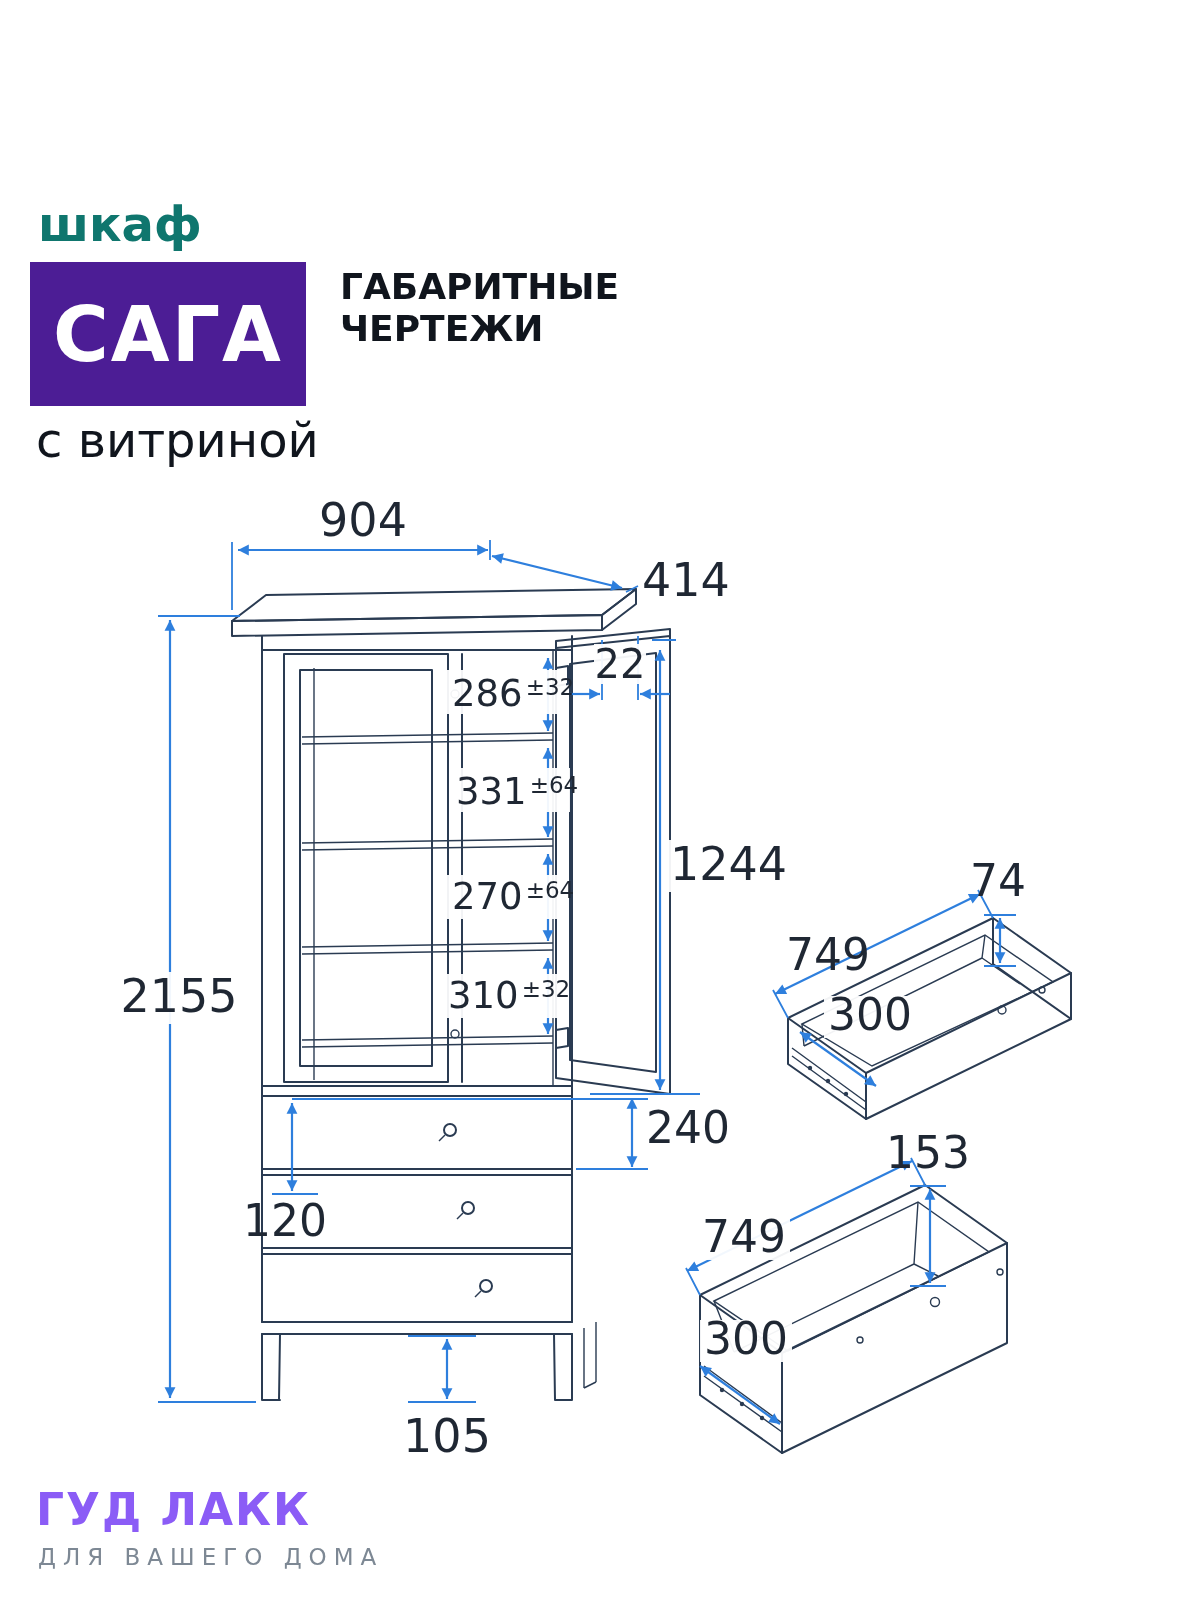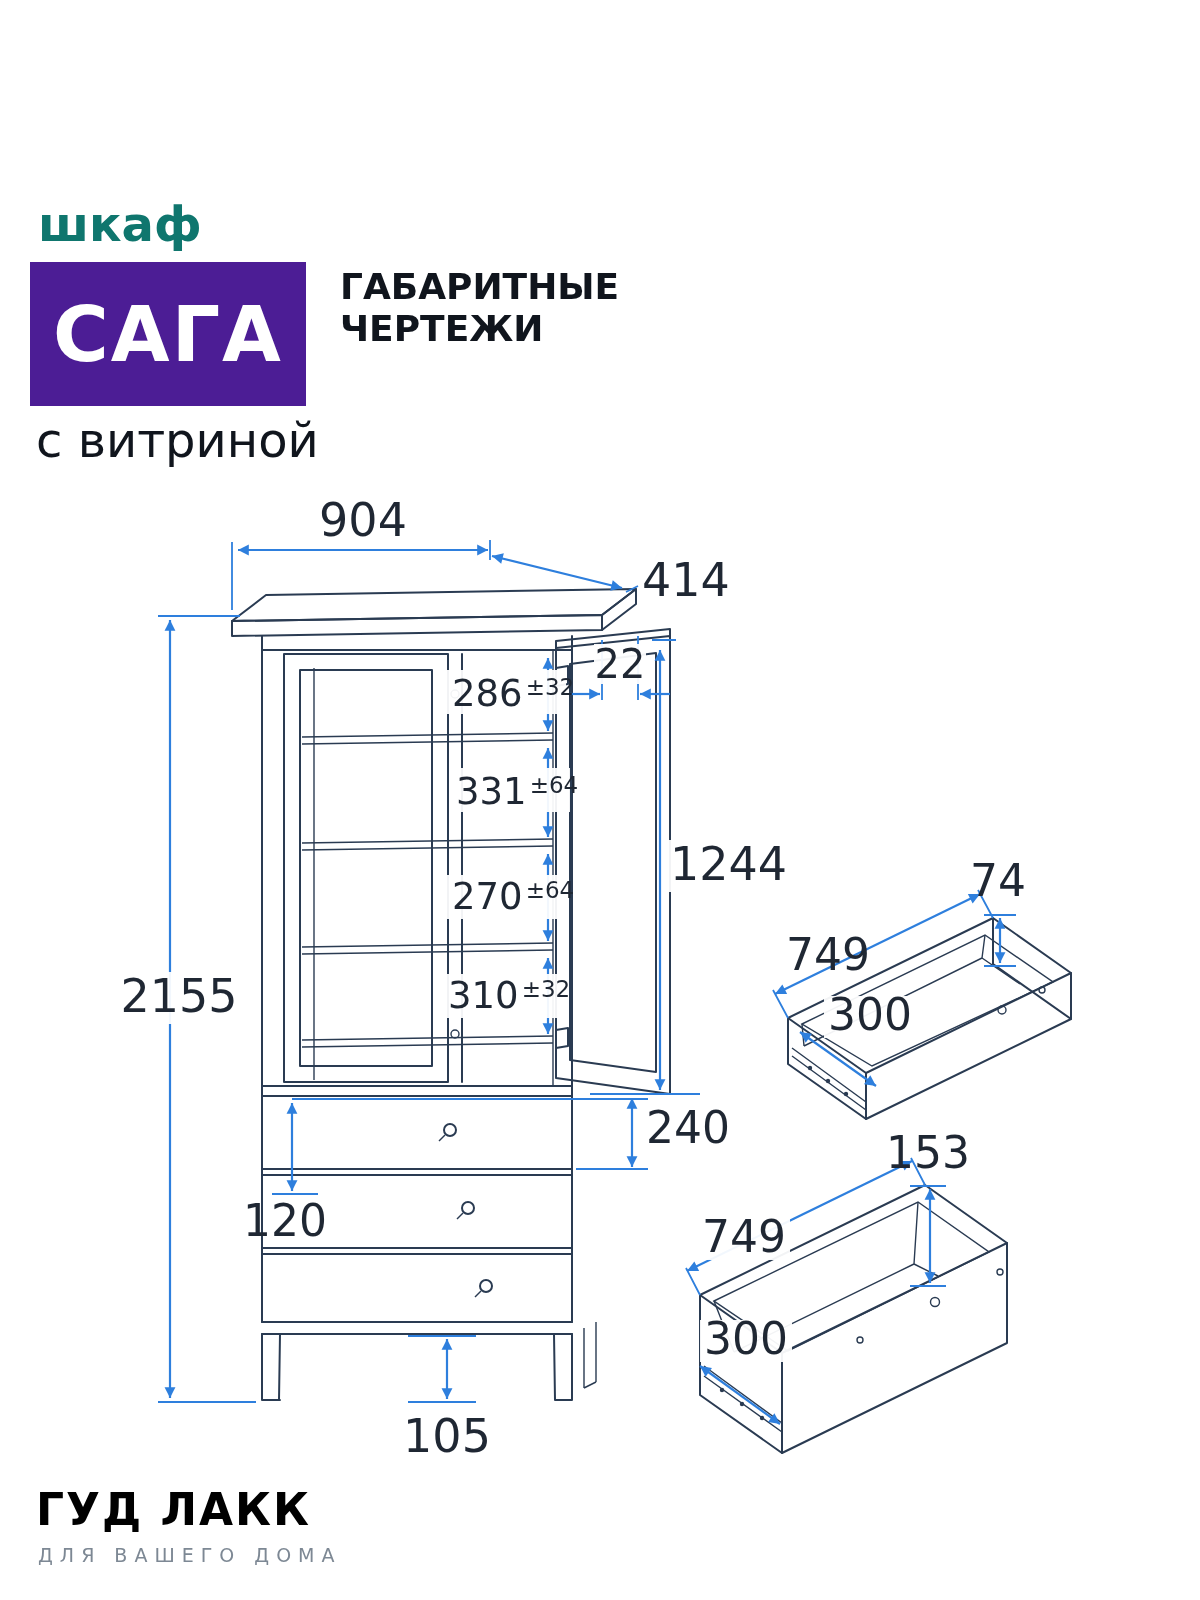--- a/index.html
+++ b/index.html
@@ -7,22 +7,22 @@
     width:1200px; height:1600px; background:#ffffff; position:relative;
     font-family:"DejaVu Sans","Liberation Sans",sans-serif; overflow:hidden;
   }
   .abs { position:absolute; }
   #category { left:38px; top:196px; font-size:48px; font-weight:700; color:#0f766e; }
   #namebox  { left:30px; top:262px; width:276px; height:144px; background:#4c1d95;
               display:flex; align-items:center; justify-content:center; }
   #namebox span { color:#ffffff; font-size:76px; font-weight:700; letter-spacing:2px; }
   #title    { left:340px; top:266px; font-size:36px; font-weight:700; color:#10151d; line-height:1.16; }
   #subtitle { left:36px; top:412px; font-size:48px; font-weight:400; color:#10151d; }
-  #brand    { left:36px; top:1484px; font-size:44px; font-weight:700; color:#000000; letter-spacing:2px; }
-  #tagline  { left:38px; top:1544px; font-size:19px; color:#7d8894; letter-spacing:7px; }
+  #brand    { left:36px; top:1484px; font-size:44px; font-weight:700; color:#8b5cf6; letter-spacing:2px; }
+  #tagline  { left:38px; top:1544px; font-size:23px; color:#7d8894; letter-spacing:7px; }
   svg.draw  { position:absolute; left:0; top:0; }
   .ln    { stroke:#2a3b52; stroke-width:2;   fill:none; stroke-linejoin:round; stroke-linecap:round; }
   .lnthin{ stroke:#2a3b52; stroke-width:1.4; fill:none; }
   .dim   { stroke:#2e7fdd; stroke-width:2.2; fill:none; }
   .ext   { stroke:#2e7fdd; stroke-width:1.8; fill:none; }
   .halo  { fill:#ffffff; opacity:0.94; }
   .dot   { fill:#2a3b52; stroke:none; }
   text   { fill:#1f2733; font-family:"DejaVu Sans","Liberation Sans",sans-serif; }
   .t46 { font-size:46px; } .t44 { font-size:44px; } .t40 { font-size:40px; }
   .t37 { font-size:37px; } .tol { font-size:23px; }

